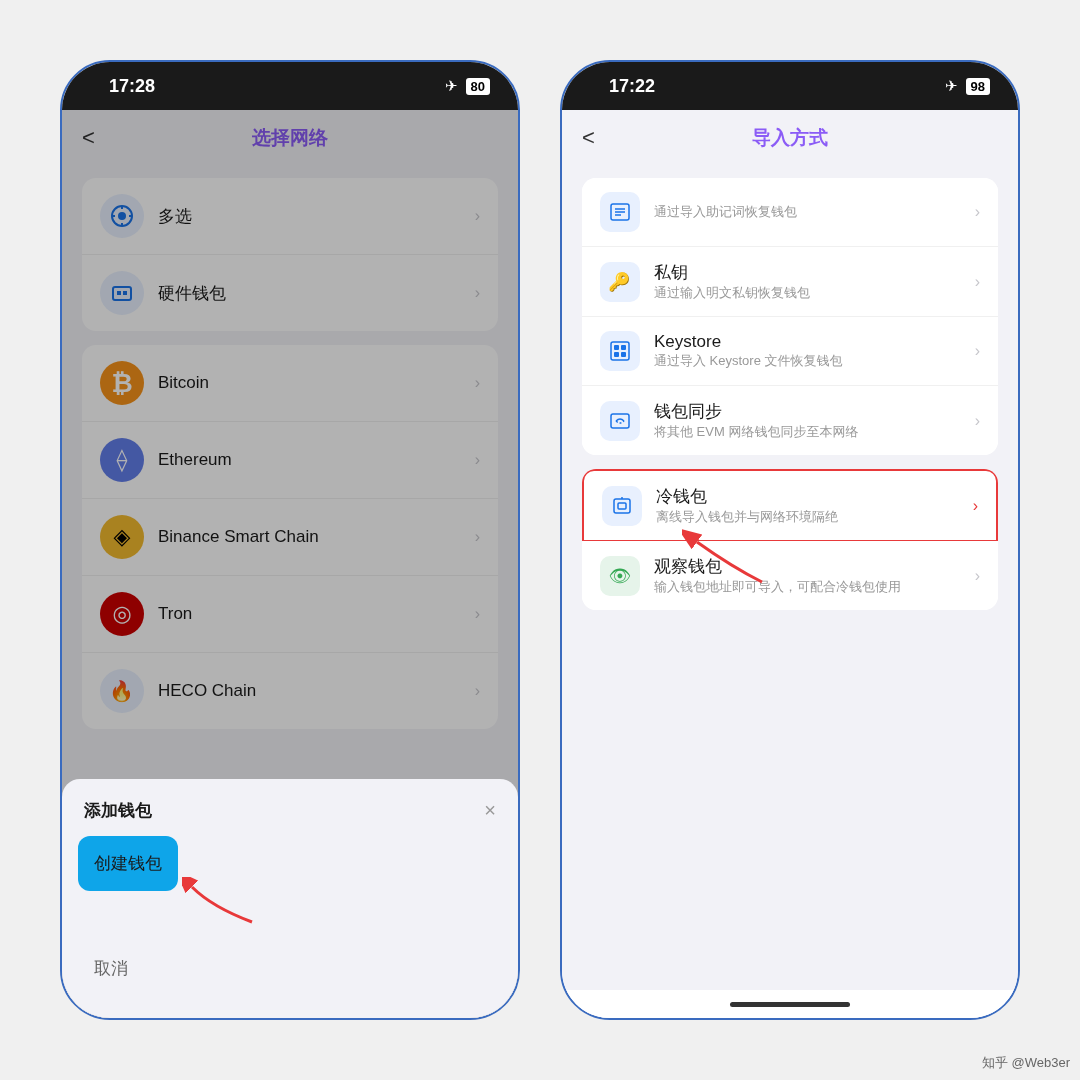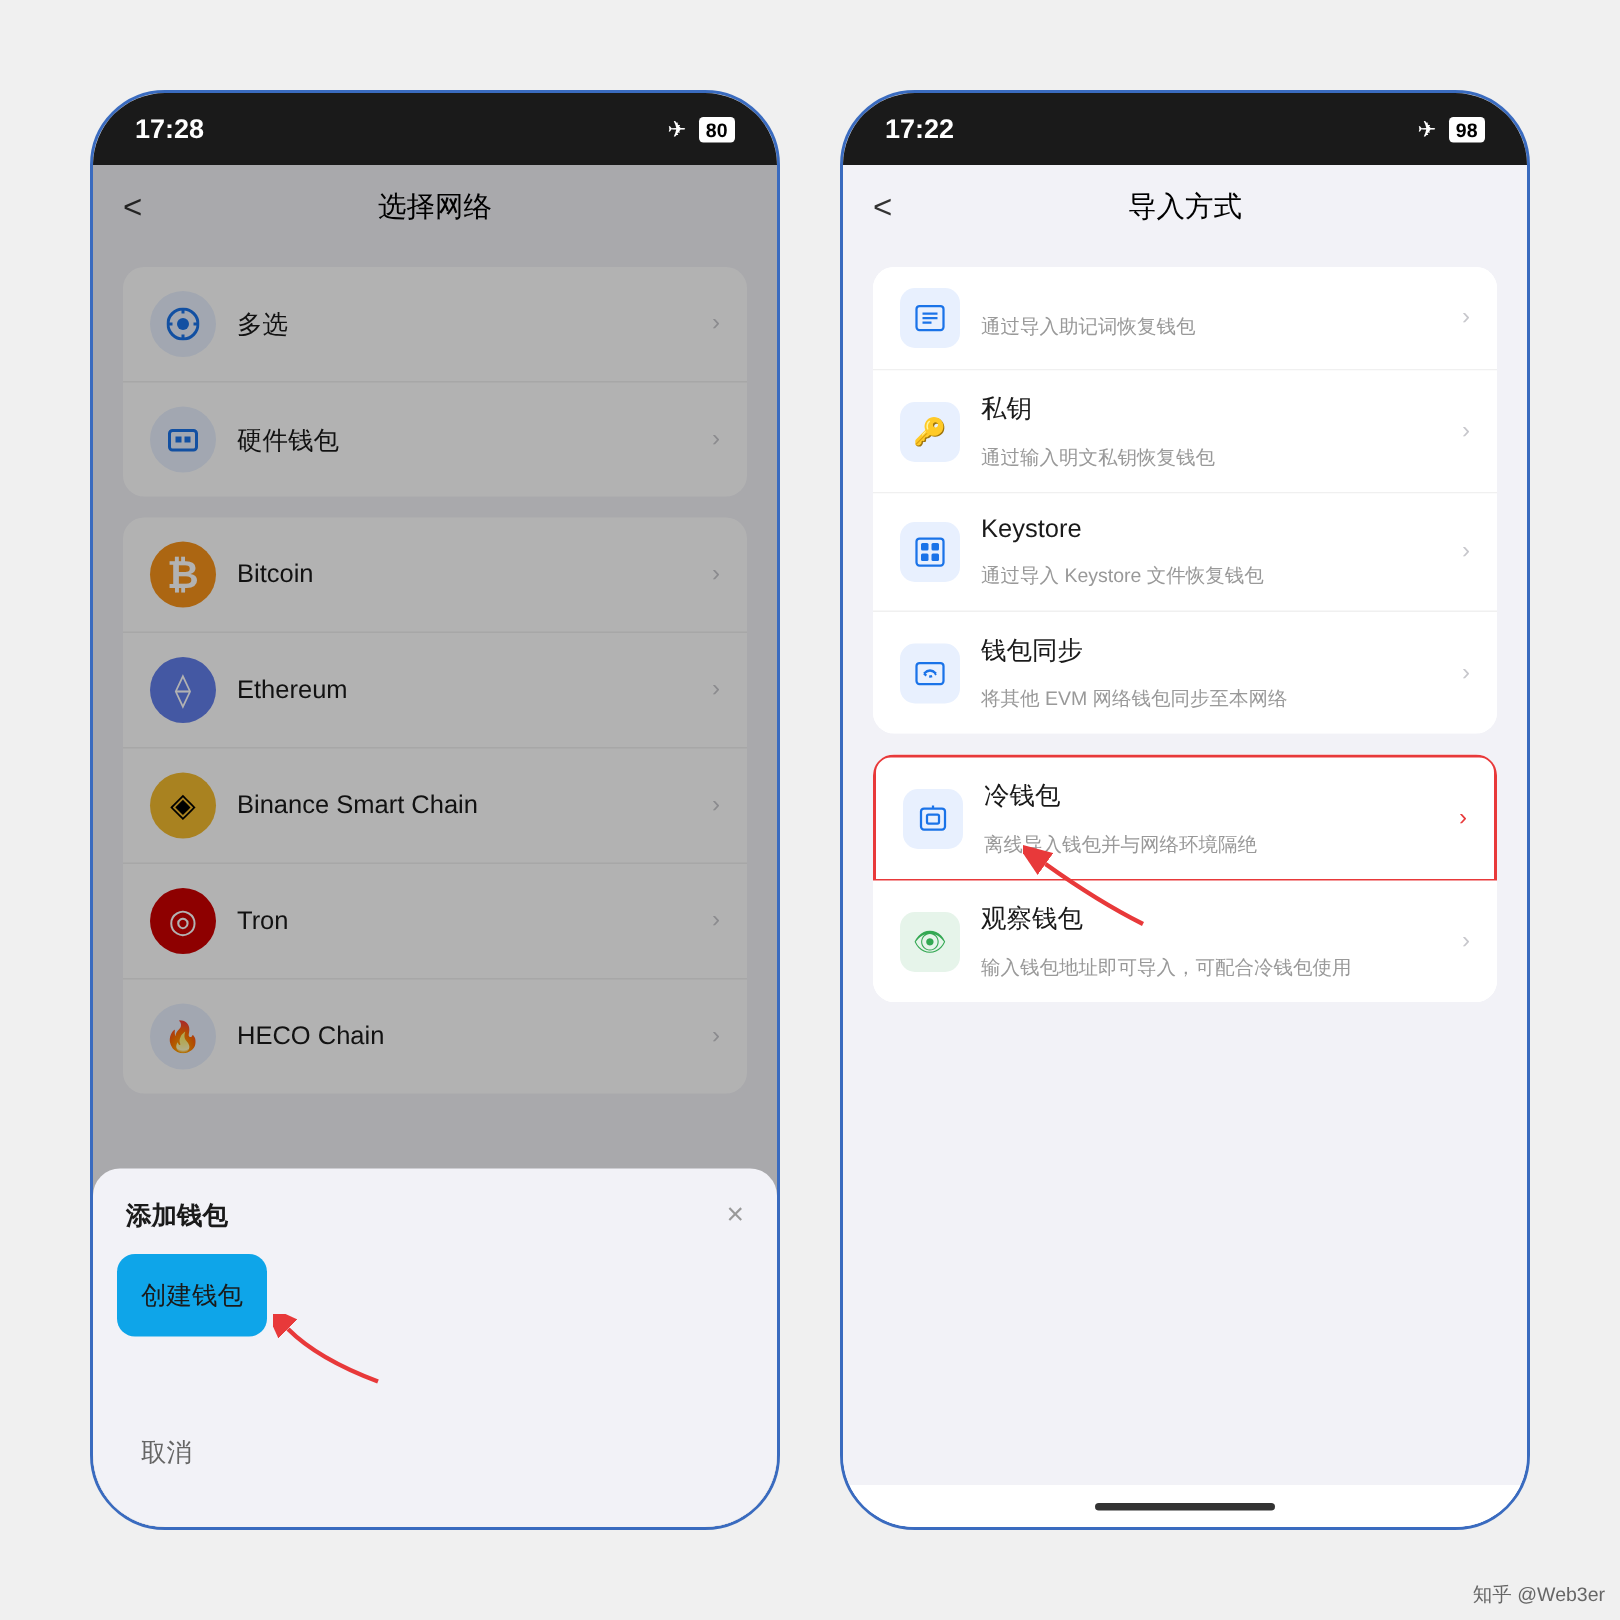--- a/index.html
+++ b/index.html
@@ -33,20 +33,21 @@
       display: flex;
       align-items: center;
       justify-content: space-between;
       padding: 0 28px;
       flex-shrink: 0;
     }
     .status-time {
       color: #fff;
       font-size: 18px;
       font-weight: 600;
+      margin-left: 19px;
     }
     .status-icons {
       display: flex;
       align-items: center;
       gap: 8px;
       color: #fff;
       font-size: 15px;
     }
     .battery-box {
       background: #fff;
@@ -79,22 +80,22 @@
     .nav-back {
       font-size: 22px;
       color: #333;
       cursor: pointer;
     }
     .nav-title {
       position: absolute;
       left: 50%;
       transform: translateX(-50%);
       font-size: 19px;
-      font-weight: 400;
-      color: #000000;
+      font-weight: 700;
+      color: #8b5cf6;
     }
 
     
     .content {
       flex: 1;
       overflow-y: auto;
       padding: 12px 20px;
     }
 
     
@@ -129,21 +130,21 @@
       flex: 1;
     }
     .list-item-title {
       font-size: 17px;
       font-weight: 500;
       color: #1a1a1a;
     }
     .list-item-subtitle {
       font-size: 13px;
       color: #999;
-      margin-top: 12px;
+      margin-top: 0;
     }
     .list-chevron {
       color: #c7c7cc;
       font-size: 16px;
     }
 
     
     .icon-multiselect { background: #e8f0fe; color: #1a73e8; }
     .icon-hardware { background: #e8f0fe; color: #1a73e8; }
     .icon-bitcoin { background: #f7931a; color: #fff; }

